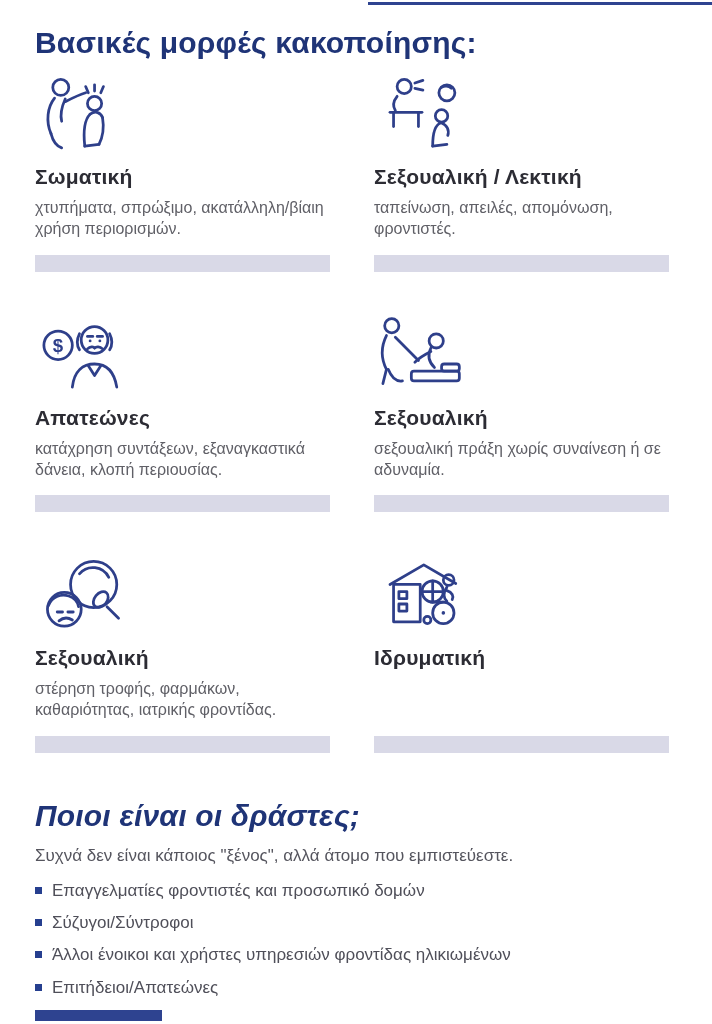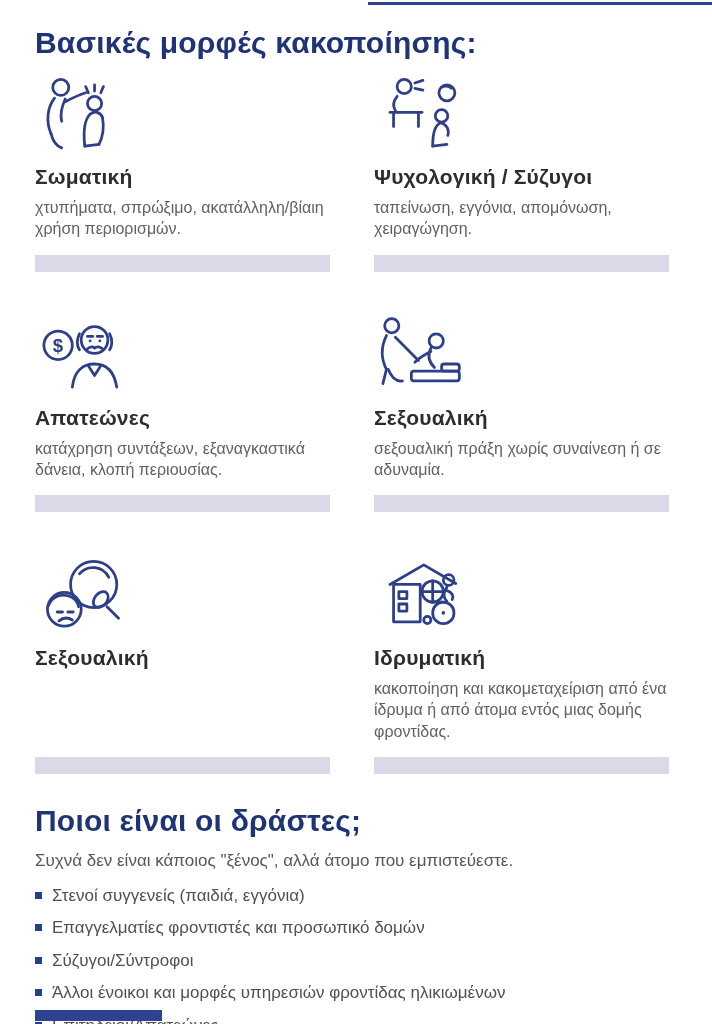--- a/index.html
+++ b/index.html
@@ -41,21 +41,21 @@
   }
   .cat-desc{
     margin:8px 0 15px 0;
     font-size:16px;line-height:1.33;color:#606067;
   }
   .bar{margin-top:auto;height:17px;background:#d9d9e7;}
   .intro{
     margin:13px 0 0 35px;
     font-size:17px;line-height:1.3;color:#55555e;
   }
-  .perp-title{padding-top:30px;}
+  .perp-title{padding-top:46px;font-style:italic;}
   ul.bullets{
     list-style:none;
     margin:14px 0 0 35px;padding:0;
   }
   ul.bullets li{
     position:relative;
     padding-left:17px;
     margin:0 0 12px 0;
     font-size:17px;line-height:1.2;color:#4f4f59;
   }
@@ -117,22 +117,22 @@
               <path d="M46,42 L46,58"></path>
             <circle cx="78" cy="20" r="9"></circle>
             <path d="M72,14 C75,12 80,12 83,15"></path>
             <circle cx="72" cy="46" r="7"></circle>
             <path d="M62,80 C62,64 65,56 71,54"></path>
             <path d="M72,54 C78,56 81,62 79,68"></path>
             <path d="M62,80 L78,78"></path>
           </g>
         </svg>
       </div>
-      <h2 class="cat-title">Ψυχολογική / Σύζυγοι</h2>
-      <p class="cat-desc">ταπείνωση, εγγόνια, απομόνωση, χειραγώγηση.</p>
+      <h2 class="cat-title">Σεξουαλική / Λεκτική</h2>
+      <p class="cat-desc">ταπείνωση, απειλές, απομόνωση, φροντιστές.</p>
       <div class="bar"></div>
     </div>
 
     <div class="cell">
       <div class="icon-box">
         <svg viewBox="0 0 100 90">
           <g class="ico">
             <circle cx="22" cy="33" r="16"></circle>
             <circle cx="63" cy="27" r="15"></circle>
             <path d="M46,20 C43,26 43,33 46,38"></path>
@@ -186,20 +186,21 @@
             <path d="M77,57 L90,70"></path>
             <circle cx="29" cy="60" r="19"></circle>
             <path d="M11,56 C15,46 25,42 34,45 C40,47 44,52 45,57"></path>
             <path d="M21,63 L27,63"></path>
               <path d="M33,63 L39,63"></path>
             <path d="M23,73 Q30,67 38,72"></path>
           </g>
         </svg>
       </div>
       <h2 class="cat-title">Σεξουαλική</h2>
+      <p class="cat-desc">στέρηση τροφής, φαρμάκων, καθαριότητας, ιατρικής φροντίδας.</p>
       <div class="bar"></div>
     </div>
 
     <div class="cell">
       <div class="icon-box">
         <svg viewBox="0 0 100 90">
           <g class="ico">
             <path d="M14,32 L52,10 L88,31"></path>
             <rect x="18" y="32" width="30" height="42"></rect>
             <rect x="24" y="40" width="9" height="8"></rect>
@@ -211,33 +212,31 @@
             <path d="M78,35 C74,41 74,47 78,51"></path>
             <path d="M78,39 C84,41 86,45 84,49"></path>
             <circle cx="74" cy="64" r="12"></circle>
             <circle cx="56" cy="72" r="4"></circle>
             <path d="M60,52 L74,52"></path>
           </g>
           <circle class="ico-fill" cx="74" cy="64" r="2"></circle>
         </svg>
       </div>
       <h2 class="cat-title">Ιδρυματική</h2>
-      <p class="cat-desc">κακοποίηση και κακομεταχείριση από ένα ίδρυμα ή από άτομα εντός μιας δομής φροντίδας.</p>
       <div class="bar"></div>
     </div>
 
   </div>
 
   <h1 class="section-title perp-title">Ποιοι είναι οι δράστες;</h1>
 
   <p class="intro">Συχνά δεν είναι κάποιος "ξένος", αλλά άτομο που εμπιστεύεστε.</p>
 
   <ul class="bullets">
-    <li>Στενοί συγγενείς (παιδιά, εγγόνια)</li>
     <li>Επαγγελματίες φροντιστές και προσωπικό δομών</li>
     <li>Σύζυγοι/Σύντροφοι</li>
-    <li>Άλλοι ένοικοι και μορφές υπηρεσιών φροντίδας ηλικιωμένων</li>
+    <li>Άλλοι ένοικοι και χρήστες υπηρεσιών φροντίδας ηλικιωμένων</li>
     <li>Επιτήδειοι/Απατεώνες</li>
   </ul>
 
   <div class="deco-bottom-bar"></div>
 
 </div>
 
 </body></html>

